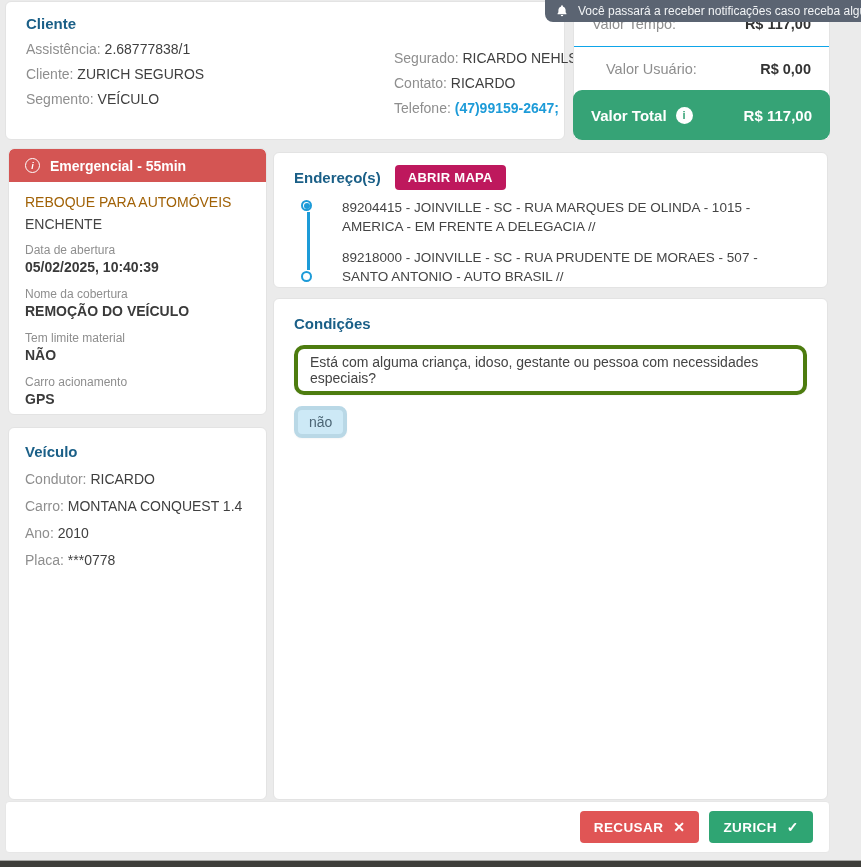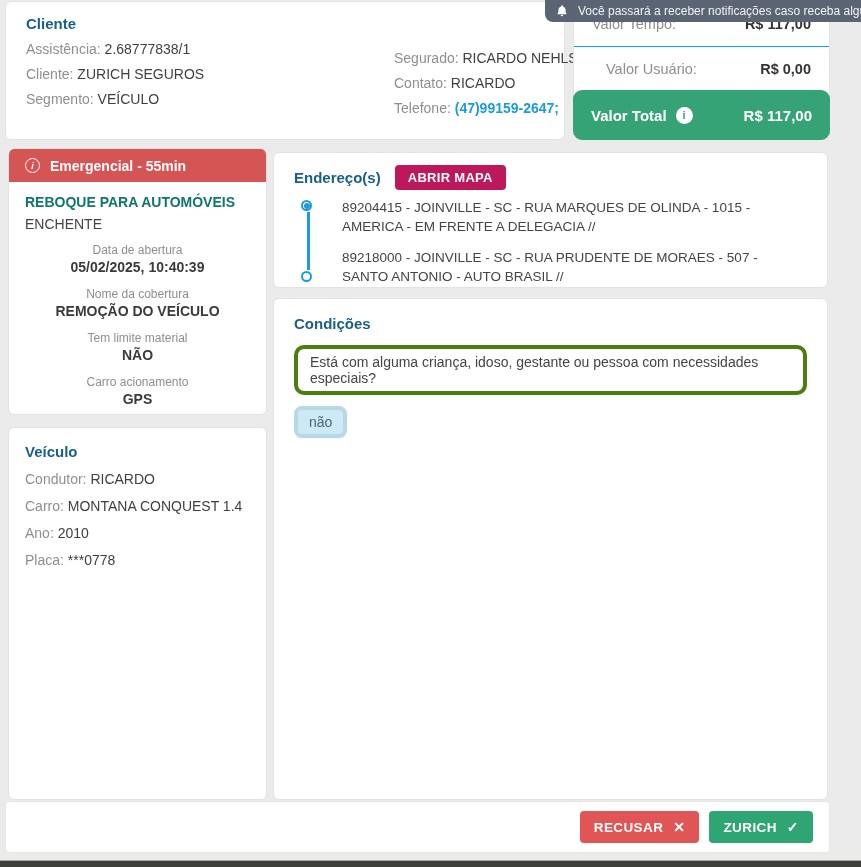--- a/index.html
+++ b/index.html
@@ -64,23 +64,23 @@
     height:33px; background:#d45553; border-radius:5px 5px 0 0;
     display:flex; align-items:center; gap:10px; padding:0 16px;
     color:#fff; font-size:14px; font-weight:bold;
   }
   .em-info-icon {
     width:15px; height:15px; border:1.4px solid #fff; border-radius:50%;
     color:#fff; font-size:9px; font-weight:bold; font-style:italic;
     display:flex; align-items:center; justify-content:center; flex:0 0 auto;
   }
   .em-body { padding:12px 16px; }
-  .em-service { color:#0f766e; font-weight:bold; font-size:14px; }
+  .em-service { color:#a16207; font-weight:normal; font-size:14px; }
   .em-cause { font-size:14px; color:#444; margin-top:6px; }
-  .field { margin-top:11px;text-align:center; }
+  .field { margin-top:11px; }
   .field .flbl { font-size:12px; color:#8e8e8e; line-height:15px; }
   .field .fval { font-size:14px; color:#3a3a3a; font-weight:bold; line-height:18px; }
   
   .vehicle-card { left:8px; top:427px; width:259px; height:373px; padding:15px 16px; }
   .vehicle-card .info-row { margin-top:11px; }
   
   .address-card { left:273px; top:152px; width:555px; height:136px; padding:12px 20px; }
   .addr-header { display:flex; align-items:center; gap:14px; }
   .map-button {
     background:#be185d; color:#fff; border:none; border-radius:4px;

